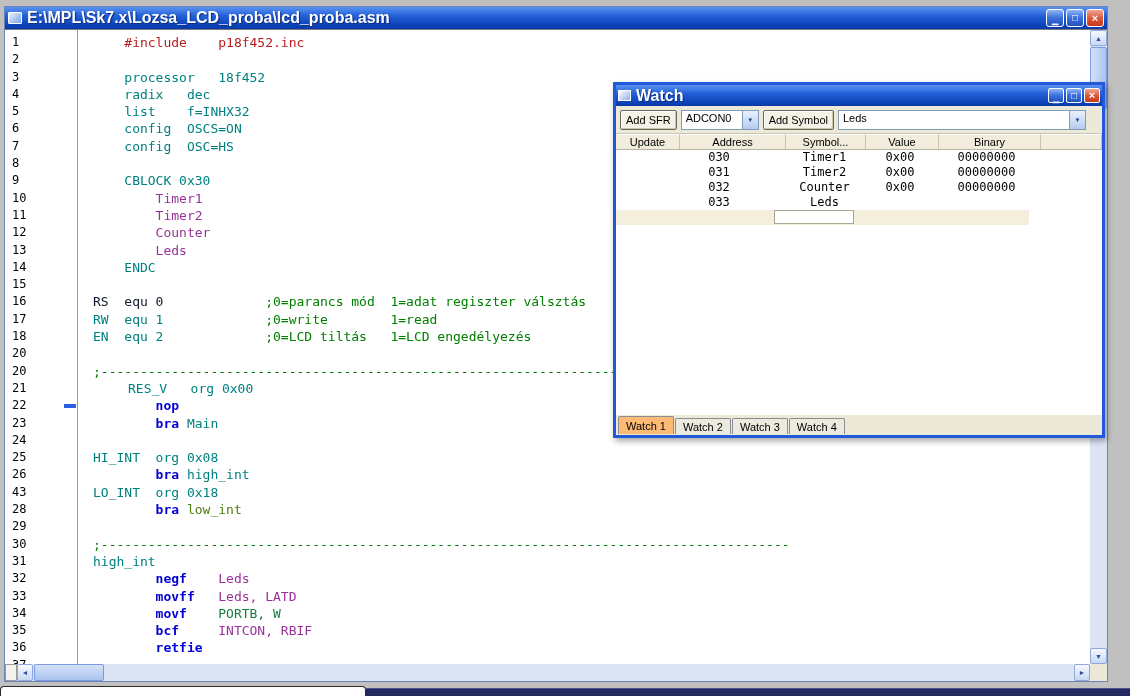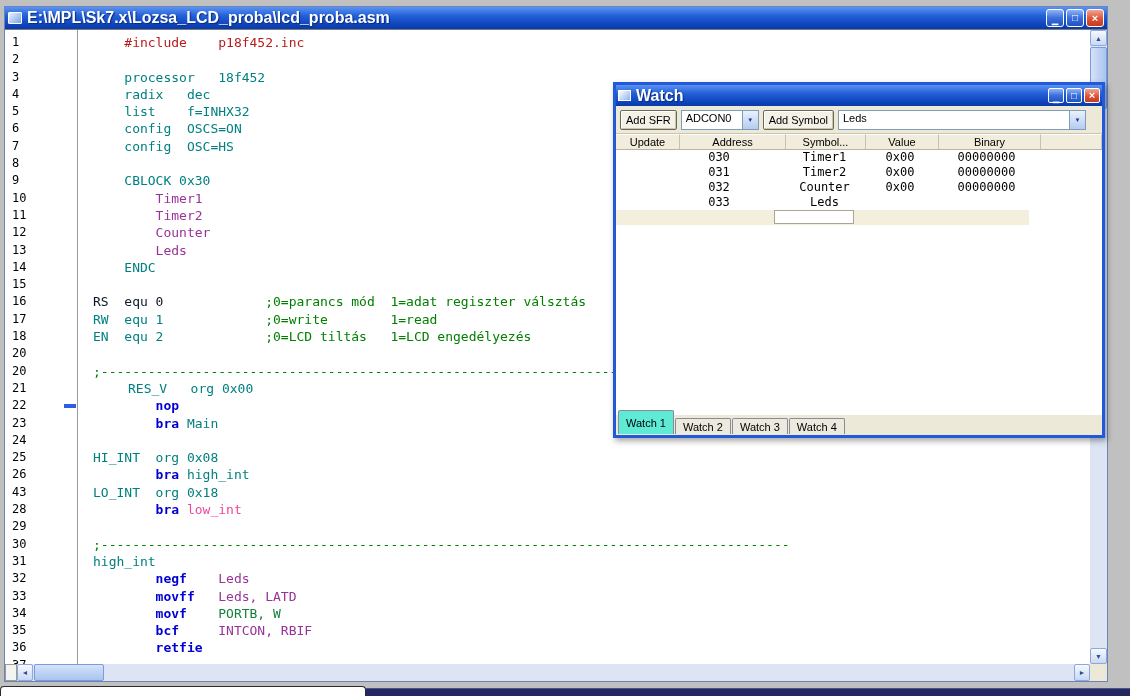--- a/index.html
+++ b/index.html
@@ -57,21 +57,21 @@
   .c3{width:73px;flex:0 0 auto}.c4{width:102px;flex:0 0 auto}.c5{flex:1}
   .wrow{display:flex;height:15px;font-family:"DejaVu Sans Mono","Liberation Mono",monospace;font-size:12px;color:#000}
   .wcell{text-align:center;overflow:hidden}
   .wcell.c1{padding-right:28px}.wcell.c2{padding-right:3px}.wcell.c3{padding-right:5px}.wcell.c4{padding-right:7px}
   .newrow{position:relative;height:15px}
   .newrow .band{position:absolute;left:0;top:0;width:413px;height:15px;background:#f4efdd}
   .newrow .editcell{position:absolute;left:158px;top:0;width:80px;height:14px;background:#fff;border:1px solid #aaa592}
 
   .watch-tabs{position:absolute;left:0;right:0;bottom:0;height:21px;background:#ece9d8;display:flex;align-items:flex-end;padding:0 0 1px 2px;border-top:1px solid #fff}
   .tab{height:16px;padding:0 7px;font-size:11px;display:flex;align-items:center;background:#eceade;border:1px solid #898c95;border-bottom:none;border-radius:2px 2px 0 0;margin-right:1px;color:#000}
-  .tab.active{background:#5eead4;height:24px}
+  .tab.active{background:#fdba74;height:18px}
 
   
   .strip-left{position:absolute;left:0;top:686px;width:366px;height:10px;background:#fff;border:1px solid #2b2b2b;border-bottom:none;border-radius:4px 4px 0 0}
   .strip-right{position:absolute;left:366px;top:688px;width:764px;height:8px;background:#23285f;border-top:1px solid #4a5296}
 </style>
 </head>
 <body>
 
 <div class="main-window">
   <div class="titlebar">
@@ -151,21 +151,21 @@
         <div class="code-line"><span style="color: rgb(0, 128, 128);">EN  equ 2             </span><span style="color: rgb(0, 128, 0); margin-top: 8px;">;0=LCD tiltás   1=LCD engedélyezés</span></div>
         <div class="code-line">&nbsp;</div>
         <div class="code-line"><span style="color: rgb(0, 128, 0);">;----------------------------------------------------------------------------------------</span></div>
         <div class="code-line"><span style="color: rgb(0, 128, 128); padding-left: 35px;">RES_V   org 0x00</span></div>
         <div class="code-line"><span style="color: rgb(0, 0, 212); font-weight: bold; margin-top: 44px;">        nop</span></div>
         <div class="code-line"><span style="color: rgb(0, 0, 212); font-weight: bold;">        bra</span><span style="color: rgb(0, 128, 128);"> Main</span></div>
         <div class="code-line">&nbsp;</div>
         <div class="code-line"><span style="color: rgb(0, 128, 128);">HI_INT  org 0x08</span></div>
         <div class="code-line"><span style="color: rgb(0, 0, 212); font-weight: bold;">        bra</span><span style="color: rgb(0, 128, 128);"> high_int</span></div>
         <div class="code-line"><span style="color: rgb(0, 128, 128);">LO_INT  org 0x18</span></div>
-        <div class="code-line"><span style="color: rgb(0, 0, 212); font-weight: bold;">        bra</span><span style="color: #ec4899;"> low_int</span></div>
+        <div class="code-line"><span style="color: rgb(0, 0, 212); font-weight: bold;">        bra</span><span style="color: #4d7c0f;"> low_int</span></div>
         <div class="code-line">&nbsp;</div>
         <div class="code-line"><span style="color: rgb(0, 128, 0);">;----------------------------------------------------------------------------------------</span></div>
         <div class="code-line"><span style="color: rgb(0, 128, 128);">high_int</span></div>
         <div class="code-line"><span style="color: rgb(0, 0, 212); font-weight: bold;">        negf</span><span style="color: rgb(153, 51, 153);">    Leds</span></div>
         <div class="code-line"><span style="color: rgb(0, 0, 212); font-weight: bold;">        movff</span><span style="color: rgb(153, 51, 153);">   Leds, LATD</span></div>
         <div class="code-line"><span style="color: rgb(0, 0, 212); font-weight: bold;">        movf</span><span style="color: #15803d;">    PORTB, W</span></div>
         <div class="code-line"><span style="color: rgb(0, 0, 212); font-weight: bold;">        bcf</span><span style="color: rgb(153, 51, 153);">     INTCON, RBIF</span></div>
         <div class="code-line"><span style="color: rgb(0, 0, 212); font-weight: bold;">        retfie</span></div>
         <div class="code-line">&nbsp;</div>
       </div>

